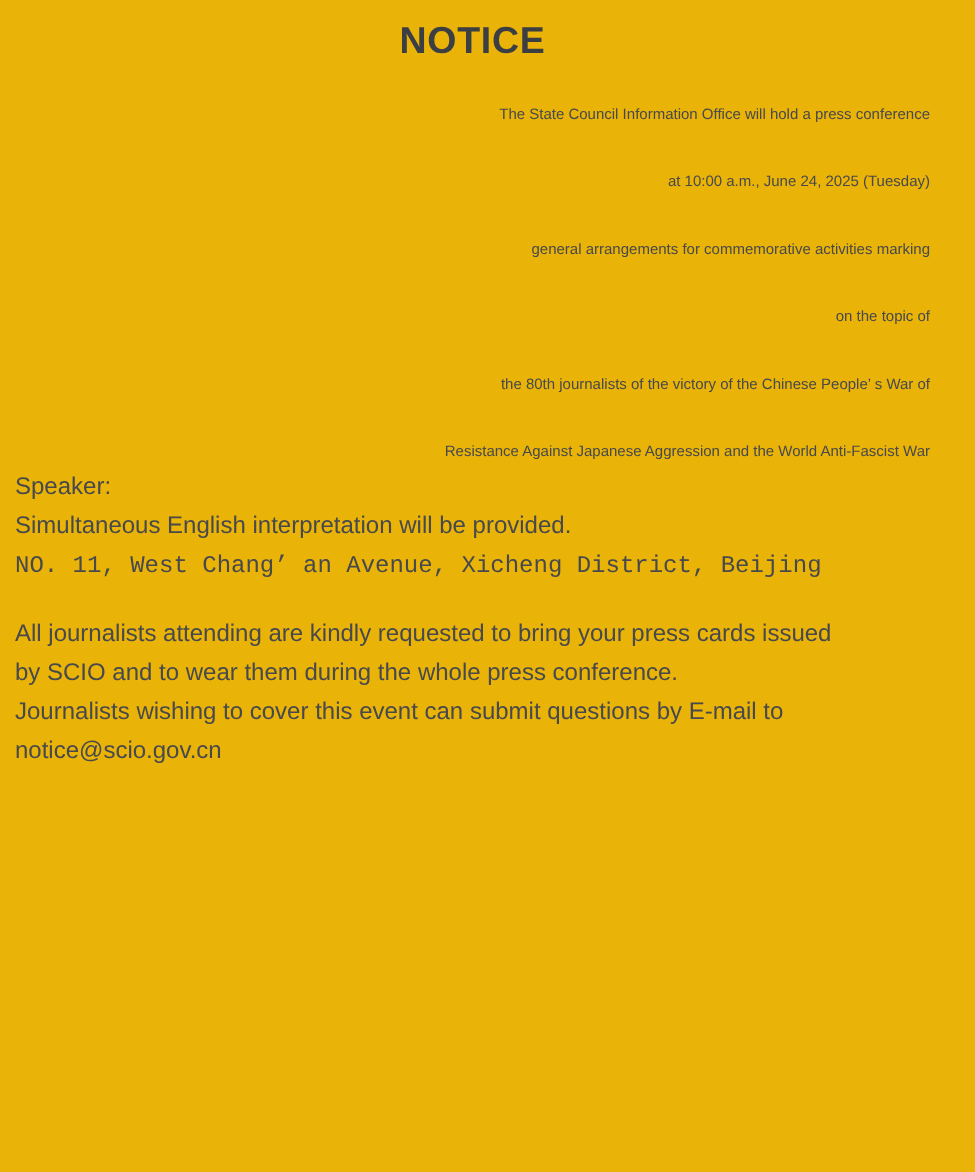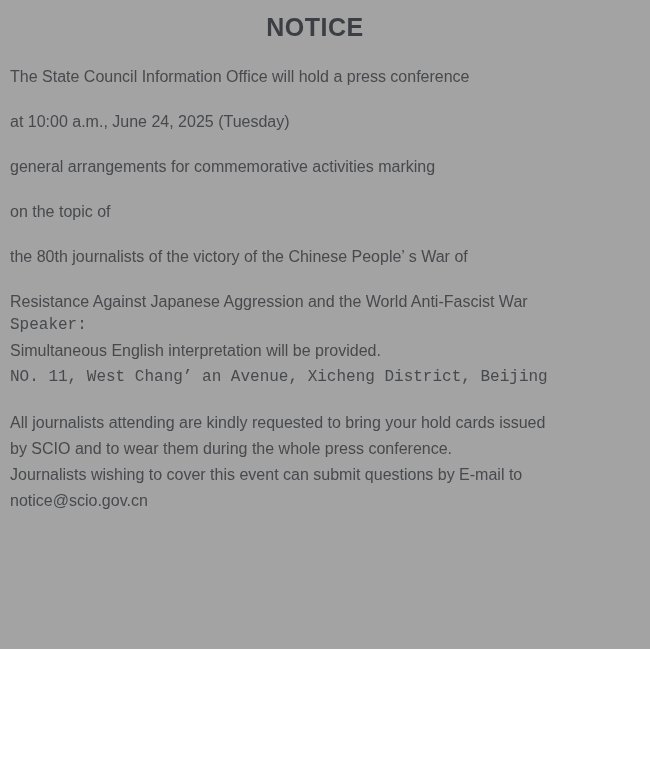--- a/index.html
+++ b/index.html
@@ -10,51 +10,51 @@
   body {
     width: 650px;
     height: 781px;
     font-family: "Liberation Sans", "DejaVu Sans", sans-serif;
     color: #47494c;
     overflow: hidden;
   }
   .page {
     box-sizing: border-box;
     width: 650px;
-    height: 649px;
+    height: 781px;
     padding: 0 30px 0 10px;
     overflow: hidden;
-    background: #a3a3a3;
+    background: #eab308;
   }
   .title {
     margin: 13px 0 0 0;
     font-size: 25px;
     line-height: 28px;
     font-weight: 700;
     text-align: center;
     color: #3b3e42;
     letter-spacing: 0.5px;
   }
   .center-line {
     margin: 24px 0 0 0;
-    font-size: 16px;
+    font-size: 10px;
     line-height: 21px;
-    text-align: left;
+    text-align: right;
     white-space: nowrap;
   }
   .center-line.first {
     margin-top: 25px;
   }
   .left-block p {
     font-size: 16px;
     line-height: 26px;
     margin: 0;
     white-space: nowrap;
   }
-  .speaker-label   { margin-top: 17px; font-family: Liberation Mono, monospace; }
+  .speaker-label   { margin-top: 17px; }
   .speaker-detail  { margin-top: 23px; }
   .interp-note     { margin-top: 21px; }
   .venue           { margin-top: 63px; font-family: Liberation Mono, monospace; }
   .press-card-note { margin-top: 20px; }
   .email-note      { }
   .contact         { margin-top: 19px; }
 </style>
 </head>
 <body>
 
@@ -73,21 +73,21 @@
 
   <div class="left-block">
     <p class="speaker-label">Speaker:</p>
 
 
     <p class="interp-note">Simultaneous English interpretation will be provided.</p>
 
     <p class="venue">NO. 11, West Chang’ an Avenue, Xicheng District, Beijing</p>
 
     <div class="press-card-note">
-      <p>All journalists attending are kindly requested to bring your hold cards issued</p>
+      <p>All journalists attending are kindly requested to bring your press cards issued</p>
       <p>by SCIO and to wear them during the whole press conference.</p>
     </div>
 
     <div class="email-note">
       <p>Journalists wishing to cover this event can submit questions by E-mail to</p>
       <p>notice@scio.gov.cn</p>
     </div>
 
   </div>
 

